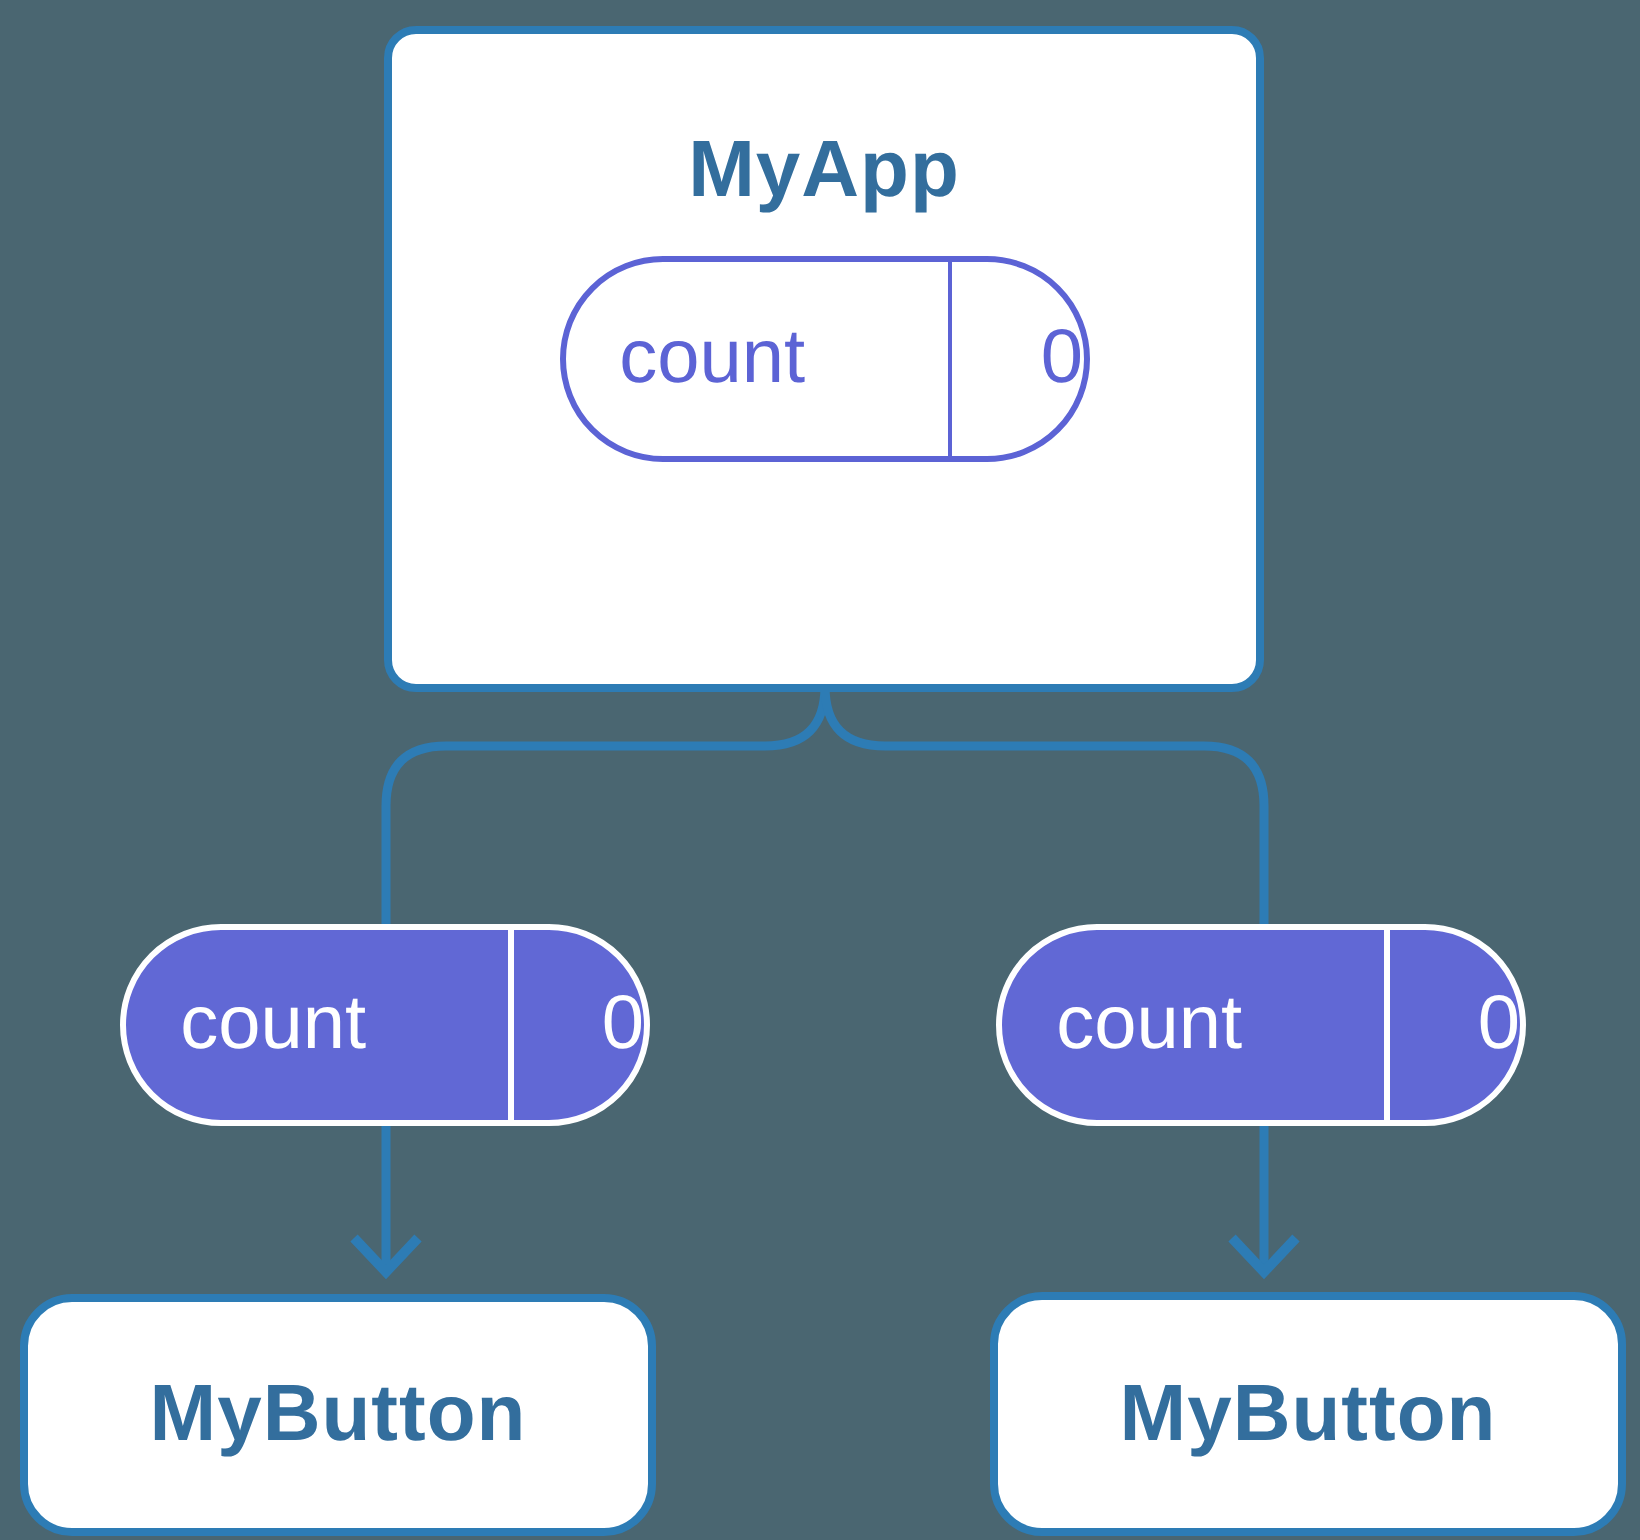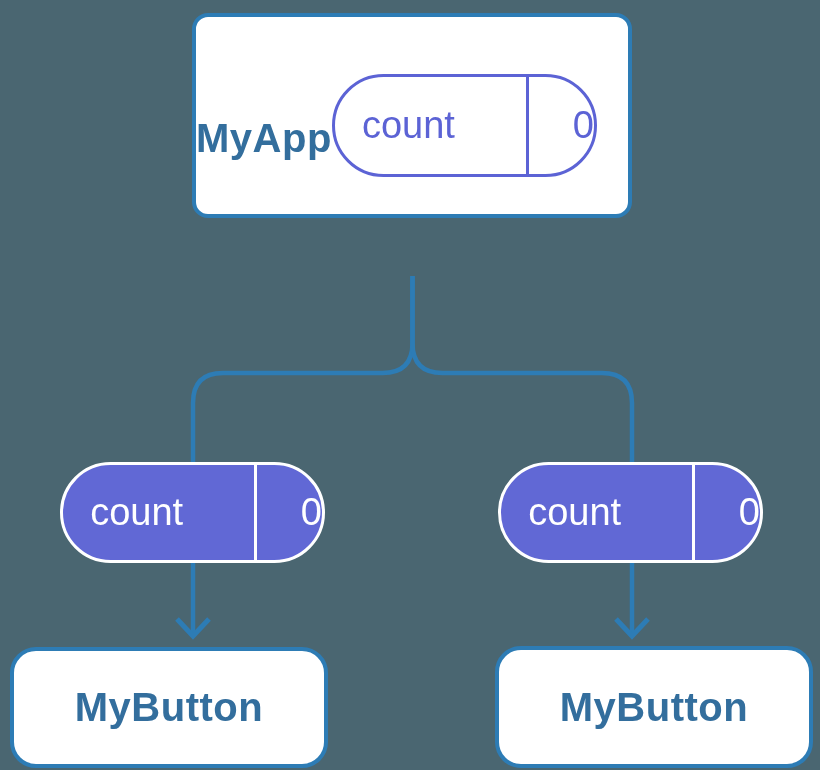--- a/index.html
+++ b/index.html
@@ -36,22 +36,23 @@
     position: absolute;
     background: #ffffff;
     border: 4px solid #2d7cb5;
     border-radius: 16px;
     box-sizing: border-box;
   }
   .node-root {
     left: 192px;
     top: 13px;
     width: 440px;
-    height: 205px;
+    height: 333px;
     display: flex;
+    flex-direction: column;
     align-items: center;
   }
   .node-title {
     font-size: 40px;
     font-weight: 700;
     color: #336e9d;
     letter-spacing: 0.5px;
   }
   .node-root .node-title {
     margin-top: 44px;

